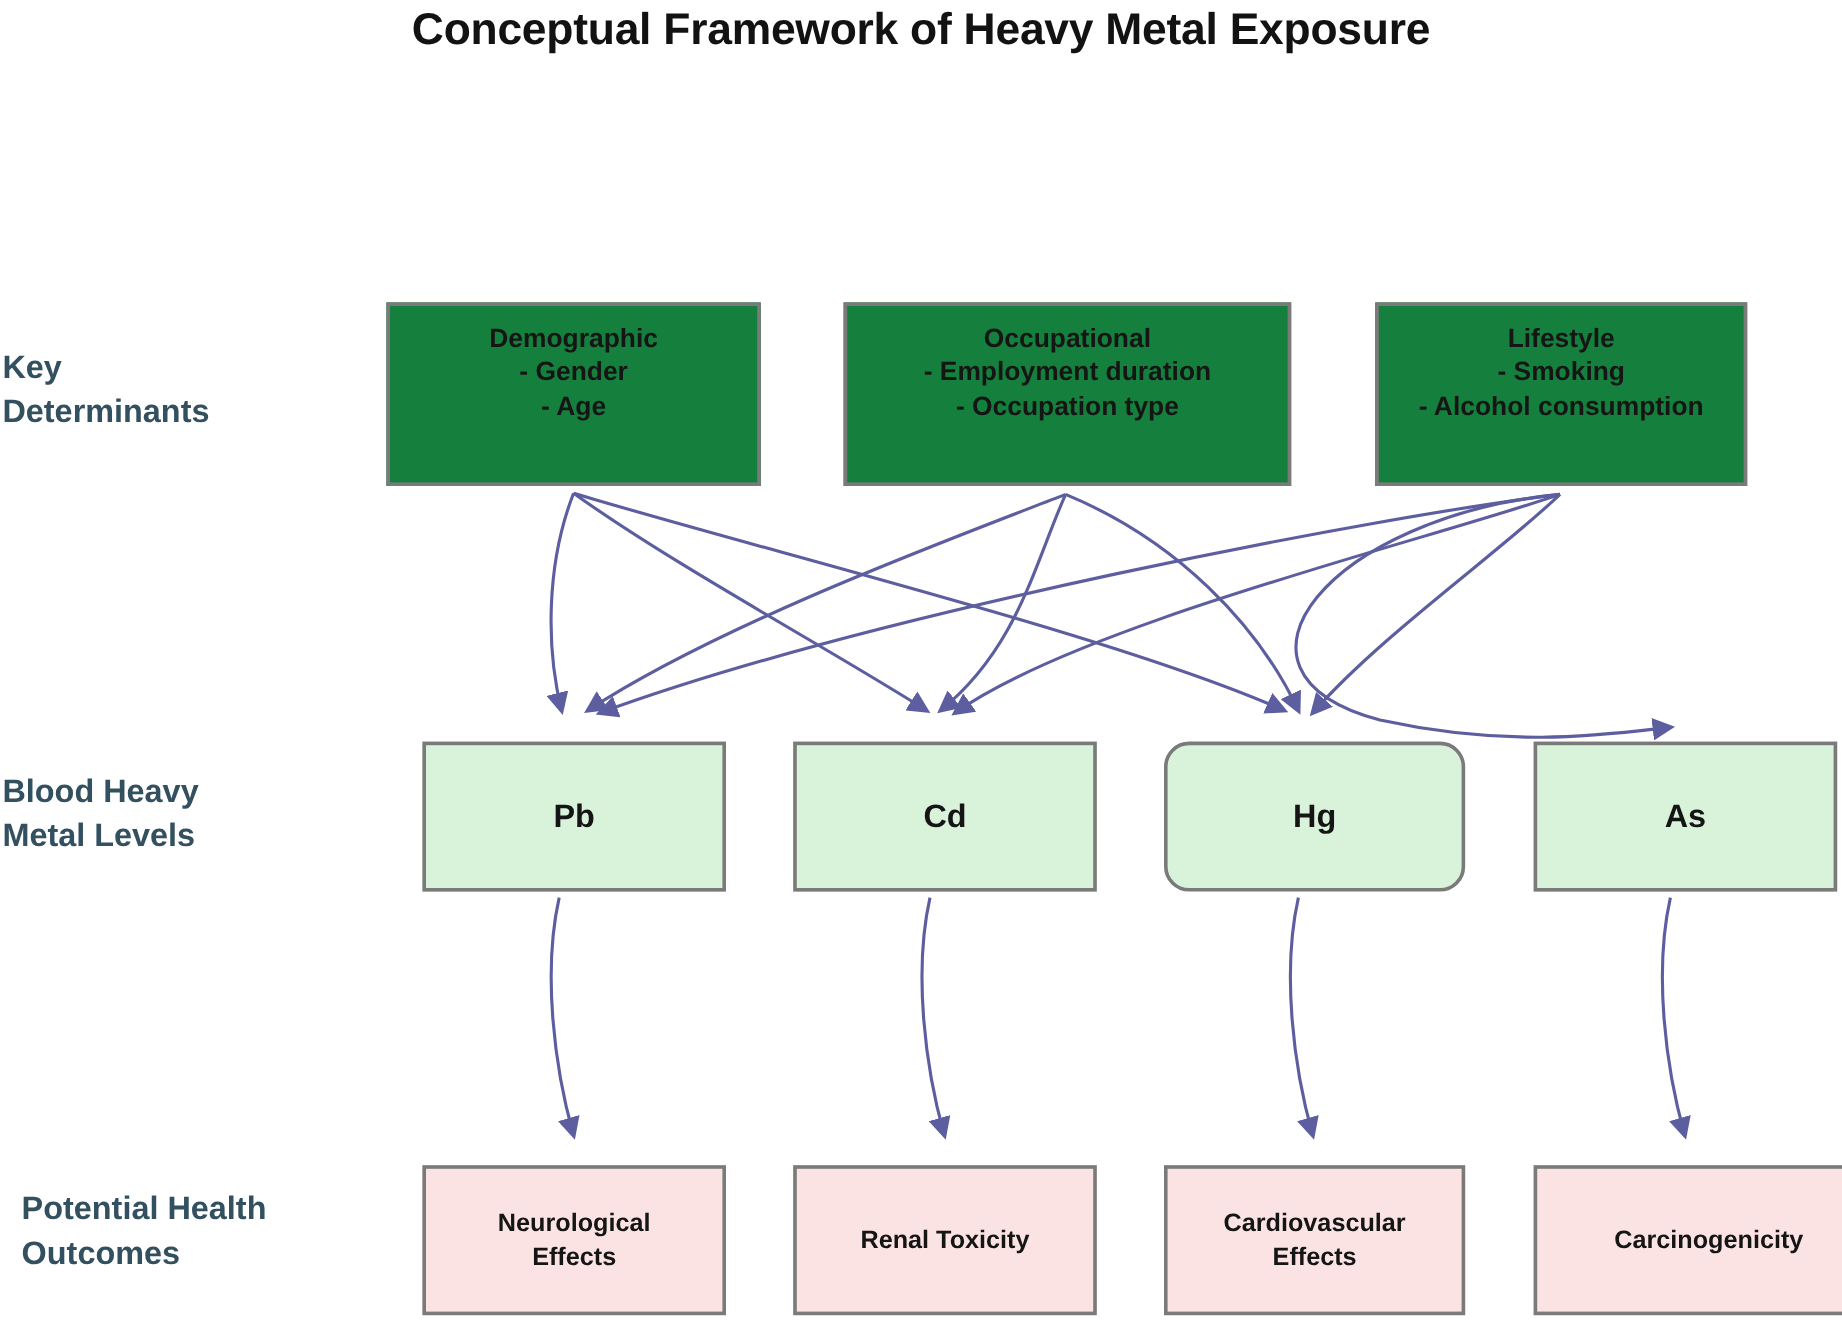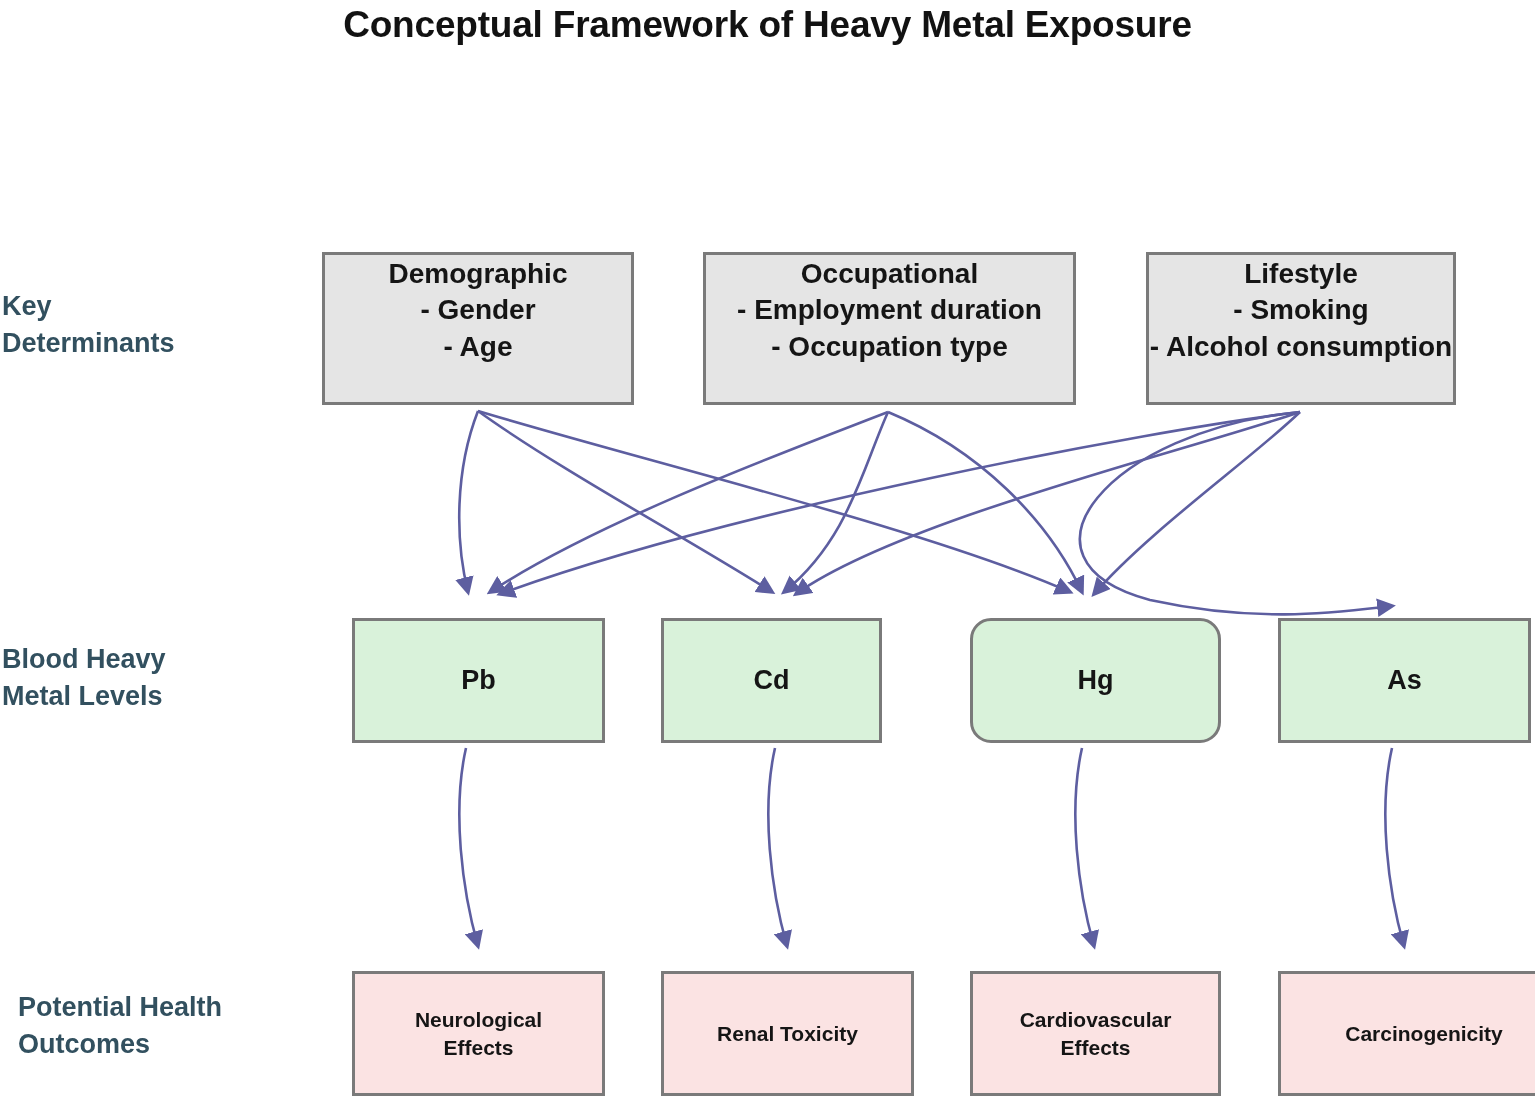--- a/index.html
+++ b/index.html
@@ -51,22 +51,22 @@
     align-items: center;
     justify-content: center;
     text-align: center;
     font-weight: bold;
     color: #151515;
     line-height: 1.30;
     white-space: pre-line;
     font-family: "Liberation Sans", sans-serif;
   }
   .node.determinant {
-    background: #e5e5e5;
-    font-size: 28px;
+    background: #15803d;
+    font-size: 22px;
     padding-bottom: 36px;
   }
   .node.metal {
     background: #d9f2da;
     font-size: 27px;
   }
   .node.outcome {
     background: #fbe3e3;
     font-size: 21px;
   }
@@ -123,21 +123,21 @@
 - Age</span></div>
       <div class="node determinant" style="left: 703px; top: 252px; width: 373px; height: 153px;"><span>Occupational
 - Employment duration
 - Occupation type</span></div>
       <div class="node determinant" style="left: 1146px; top: 252px; width: 310px; height: 153px;"><span>Lifestyle
 - Smoking
 - Alcohol consumption</span></div>
     </div>
   <div id="nodes-metals">
       <div class="node metal" style="left: 352px; top: 618px; width: 253px; height: 125px;"><span>Pb</span></div>
-      <div class="node metal" style="left: 661px; top: 618px; width: 221px; height: 125px; text-align: center;"><span>Cd</span></div>
+      <div class="node metal" style="left: 661px; top: 618px; width: 253px; height: 125px; text-align: center;"><span>Cd</span></div>
       <div class="node metal" style="left: 970px; top: 618px; width: 251px; height: 125px; border-radius: 21px;"><span>Hg</span></div>
       <div class="node metal" style="left: 1278px; top: 618px; width: 253px; height: 125px;"><span>As</span></div>
     </div>
   <div id="nodes-outcomes">
       <div class="node outcome" style="left: 352px; top: 971px; width: 253px; height: 125px;"><span>Neurological
 Effects</span></div>
       <div class="node outcome" style="left: 661px; top: 971px; width: 253px; height: 125px;"><span>Renal Toxicity</span></div>
       <div class="node outcome" style="left: 970px; top: 971px; width: 251px; height: 125px;"><span>Cardiovascular
 Effects</span></div>
       <div class="node outcome" style="left: 1278px; top: 971px; width: 292px; height: 125px;"><span>Carcinogenicity</span></div>

